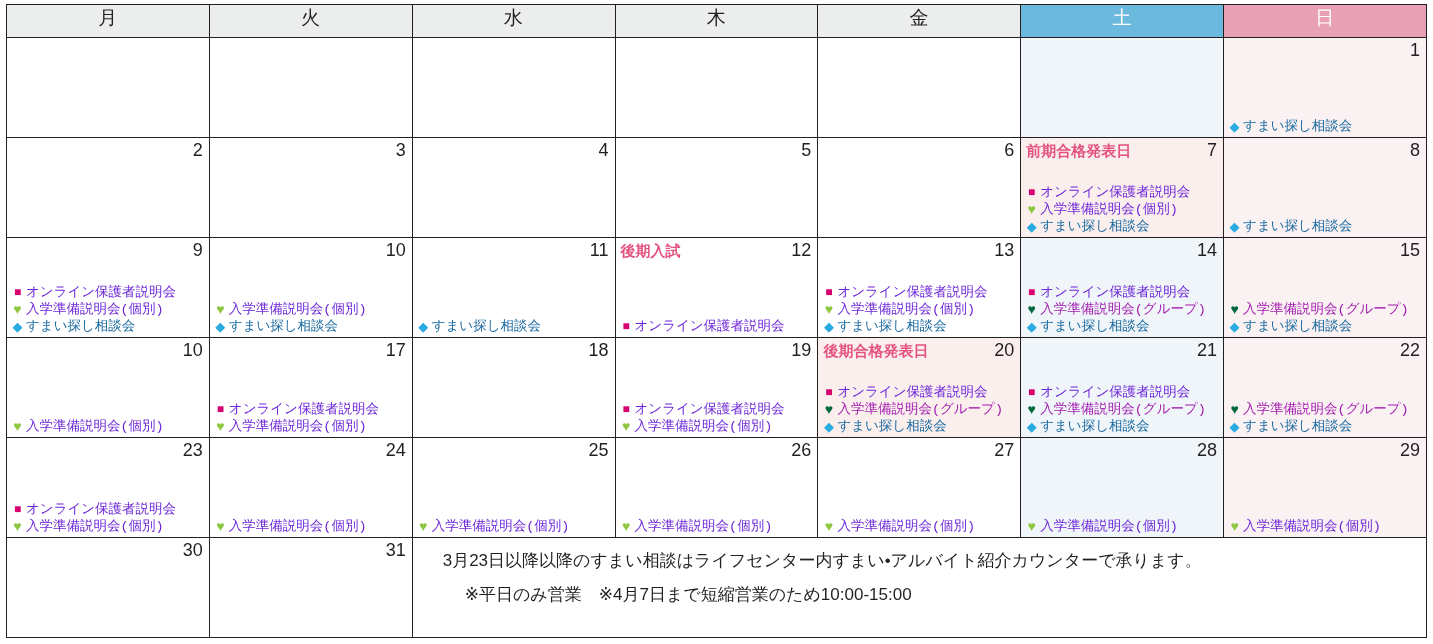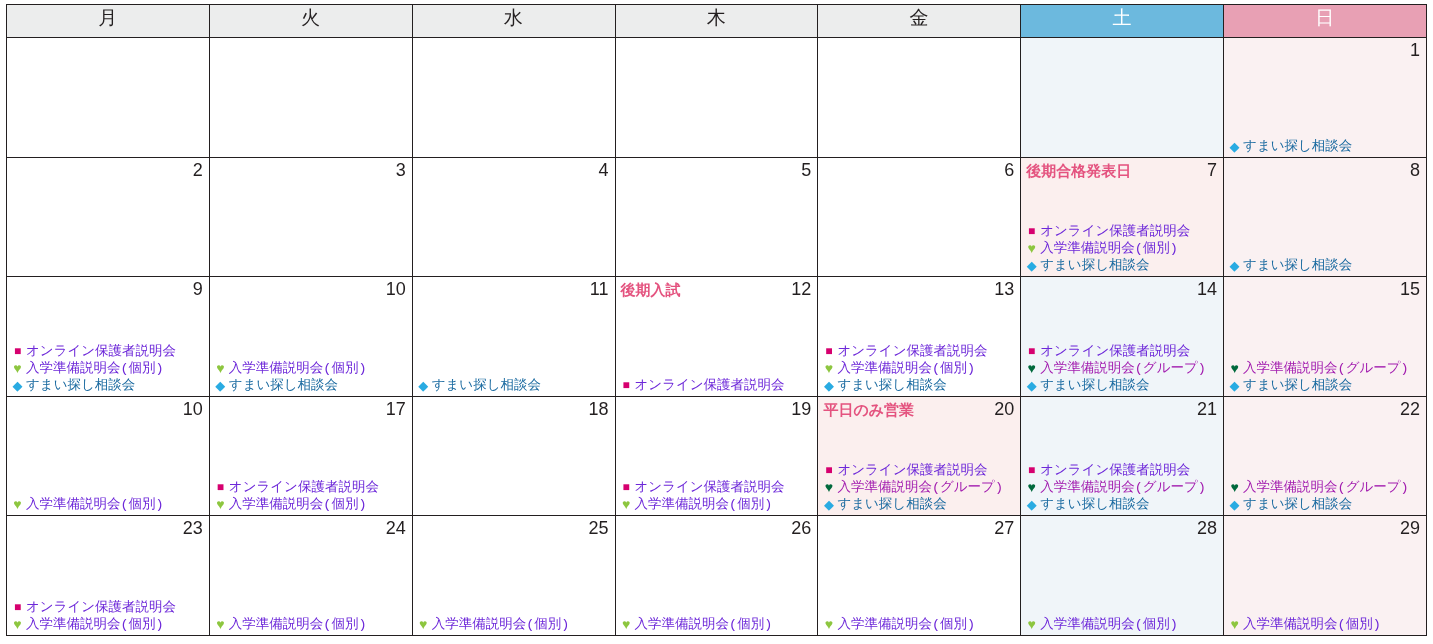--- a/index.html
+++ b/index.html
@@ -171,21 +171,21 @@
           <td class="day ">
             <div class="daynum">4</div>
           </td>
           <td class="day ">
             <div class="daynum">5</div>
           </td>
           <td class="day ">
             <div class="daynum">6</div>
           </td>
           <td class="day satcol hl">
-            <div class="special">後期合格発表日</div>
+            <div class="special">前期合格発表日</div>
             <div class="daynum">7</div>
             <div class="events">
               <div class="ev pink">
                 <span class="mk sq">■</span>
                 <span class="evtext">オンライン保護者説明会</span>
               </div>
               <div class="ev lgreen">
                 <span class="mk hl-green">♥</span>
                 <span class="evtext">入学準備説明会(個別)</span>
               </div>
@@ -336,21 +336,21 @@
                 <span class="mk sq">■</span>
                 <span class="evtext">オンライン保護者説明会</span>
               </div>
               <div class="ev lgreen">
                 <span class="mk hl-green">♥</span>
                 <span class="evtext">入学準備説明会(個別)</span>
               </div>
             </div>
           </td>
           <td class="day hl">
-            <div class="special">平日のみ営業</div>
+            <div class="special">後期合格発表日</div>
             <div class="daynum">20</div>
             <div class="events">
               <div class="ev pink">
                 <span class="mk sq">■</span>
                 <span class="evtext">オンライン保護者説明会</span>
               </div>
               <div class="ev dgreen">
                 <span class="mk hd-green">♥</span>
                 <span class="evtext">入学準備説明会(グループ)</span>
               </div>
@@ -453,15 +453,29 @@
           <td class="day suncol">
             <div class="daynum">29</div>
             <div class="events">
               <div class="ev lgreen">
                 <span class="mk hl-green">♥</span>
                 <span class="evtext">入学準備説明会(個別)</span>
               </div>
             </div>
           </td>
         </tr>
+        <tr>
+          <td class="day ">
+            <div class="daynum">30</div>
+          </td>
+          <td class="day ">
+            <div class="daynum">31</div>
+          </td>
+          <td class="note" colspan="5">
+            <div class="note-inner">
+              <div>3月23日以降以降のすまい相談はライフセンター内すまい•アルバイト紹介カウンターで承ります。</div>
+              <div class="note-line2">※平日のみ営業　※4月7日まで短縮営業のため10:00-15:00</div>
+            </div>
+          </td>
+        </tr>
       </tbody>
   </table>
 </div>
 
 </body></html>

